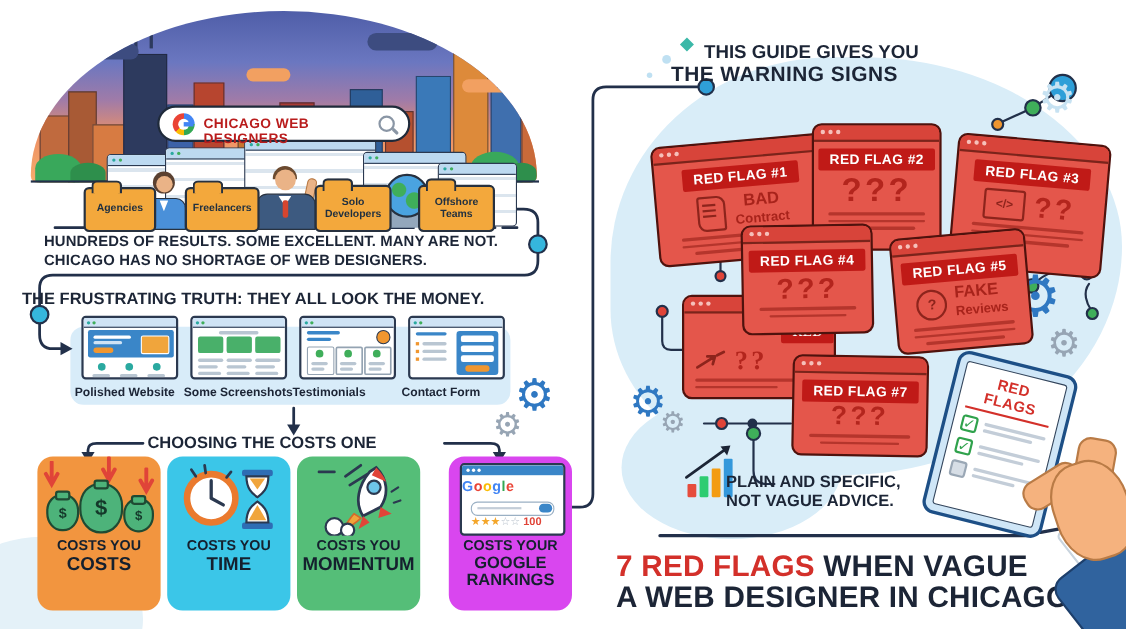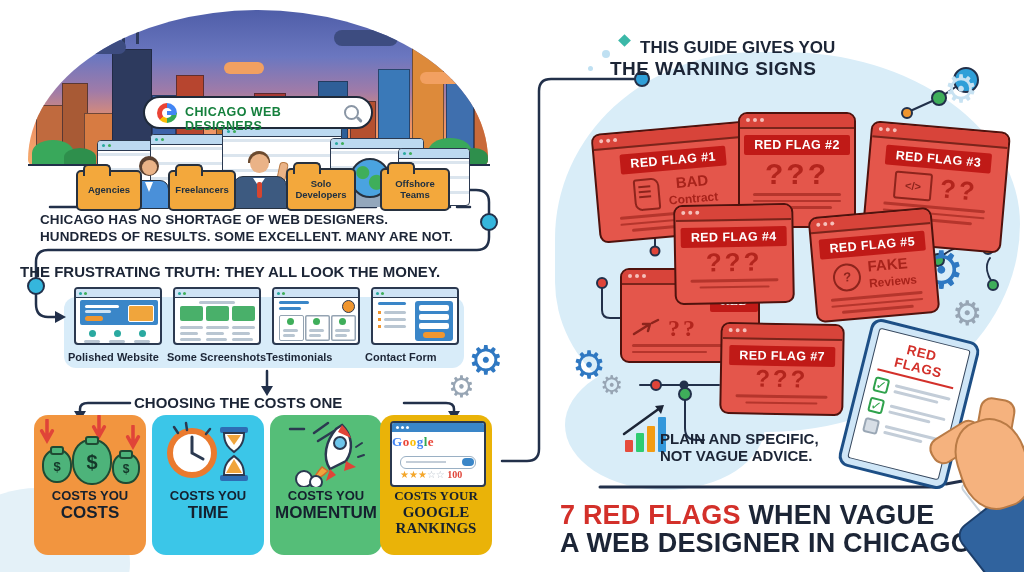--- a/index.html
+++ b/index.html
@@ -16,21 +16,21 @@
   .cloud{position:absolute;border-radius:10px;}
   .bush{position:absolute;border-radius:50% 50% 10% 10%;}
   .groundline{left:28px;top:164px;width:462px;height:0;border-top:2.5px solid #22304A;z-index:2;}
   
   .searchbar{left:143px;top:96px;width:230px;height:33px;background:#fff;border:2px solid #1F2A3A;border-radius:19px;
              display:flex;align-items:center;gap:8px;padding:0 12px;box-sizing:border-box;z-index:3;}
   .glogo{width:20px;height:20px;border-radius:50%;flex:0 0 auto;position:relative;
          background:conic-gradient(#4285F4 0 25%,#34A853 25% 50%,#FBBC05 50% 63%,#EA4335 63% 100%);}
   .glogo::before{content:"";position:absolute;inset:5px;background:#fff;border-radius:50%;}
   .glogo::after{content:"";position:absolute;right:1px;top:8px;width:9px;height:4px;background:#4285F4;}
-  .sq{flex:1;font-size:12.5px;font-weight:800;letter-spacing:.4px;color:#15803d;margin-top:12px;}
+  .sq{flex:1;font-size:12.5px;font-weight:800;letter-spacing:.4px;color:#b91c1c;margin-top:12px;}
   .mag{width:11px;height:11px;border:2.5px solid #8A96A5;border-radius:50%;position:relative;flex:0 0 auto;}
   .mag::after{content:"";position:absolute;width:7px;height:2.5px;background:#8A96A5;transform:rotate(45deg);right:-6px;bottom:-2px;border-radius:2px;}
   
   .mini-win{background:#fff;border:1.5px solid #2B3950;border-radius:4px;overflow:hidden;z-index:2;
             background-image:repeating-linear-gradient(180deg,transparent 0 12px,#dbe5ee 12px 15px);}
   .mw-h{height:9px;background:#BCD9F0;border-bottom:1.5px solid #2B3950;position:relative;}
   .mw-h::before{content:"";position:absolute;left:4px;top:3px;width:3px;height:3px;border-radius:50%;background:#2AA9A0;box-shadow:6px 0 #3FAE5A;}
   
   .folder{background:#F3A83C;border:2px solid #27313F;border-radius:5px;z-index:4;display:flex;align-items:center;justify-content:center;}
   .folder::before{content:"";position:absolute;top:-8px;left:5px;width:24px;height:10px;background:#F3A83C;
@@ -221,22 +221,22 @@
     <span>Freelancers</span>
     </div>
   <div class="abs folder" style="left:286px;top:168px;width:66px;height:39px;">
     <span>Solo Developers</span>
     </div>
   <div class="abs folder" style="left:380px;top:168px;width:66px;height:39px;">
     <span>Offshore Teams</span>
     </div>
 
   <div class="abs intro ctr b800">
+    <div>HUNDREDS OF RESULTS. SOME EXCELLENT. MANY ARE NOT.</div>
     <div>CHICAGO HAS NO SHORTAGE OF WEB DESIGNERS.</div>
-    <div>HUNDREDS OF RESULTS. SOME EXCELLENT. MANY ARE NOT.</div>
   </div>
   <div class="abs truth ctr b800">THE FRUSTRATING TRUTH: THEY ALL LOOK THE MONEY.</div>
 
   <div class="abs band"></div>
   <div class="abs mock" style="left:74px;top:287px;">
     <div class="mock-h"></div>
     <div class="abs" style="left:4px;top:11px;width:78px;height:25px;background:#3A86C8;border-radius:2px;">
       <span class="abs" style="left:5px;top:5px;width:34px;height:2.5px;background:#fff;border-radius:2px;"></span>
       <span class="abs" style="left:5px;top:10px;width:26px;height:2.5px;background:#CFE3F5;border-radius:2px;"></span>
       <span class="abs" style="left:5px;top:16px;width:18px;height:5px;background:#F0962F;border-radius:3px;"></span>
@@ -332,21 +332,21 @@
         <circle cx="56" cy="24" r="6" fill="#6DC5EA" stroke="#2B3950" stroke-width="2"></circle>
         <path d="M44 52 C38 58 34 60 28 62 C32 56 34 52 38 48 Z" fill="#F0A53C" stroke="#D46A2A" stroke-width="1.5"></path>
         <circle cx="20" cy="60" r="8" fill="#fff" stroke="#2B3950" stroke-width="2"></circle>
         <circle cx="32" cy="63" r="6" fill="#fff" stroke="#2B3950" stroke-width="2"></circle>
         <path d="M72 28 L78 24 M74 38 L80 36" stroke="#2B3950" stroke-width="2" stroke-linecap="round"></path>
       </svg>
     </div>
     <div class="t1">COSTS YOU</div>
     <div class="t2">MOMENTUM</div>
   </div>
-  <div class="abs cost" style="left:380px;background:#eab308;font-family:Liberation Serif, serif;">
+  <div class="abs cost" style="left:408px;background:#d946ef;">
     <div class="icon">
       <div class="abs" style="left:10px;top:6px;width:92px;height:62px;background:#fff;border:2px solid #2B3950;border-radius:4px;overflow:hidden;">
         <div style="height:9px;background:#3A86C8;position:relative;">
           <span class="abs" style="left:4px;top:3px;width:3px;height:3px;border-radius:50%;background:#fff;box-shadow:5px 0 #fff,10px 0 #fff;"></span>
         </div>
         <div class="ctr" style="font-size:13px;font-weight:700;margin-top:2px;letter-spacing:.5px;">
           <span style="color:#4285F4;">G</span><span style="color:#EA4335;">o</span><span style="color:#FBBC05;">o</span><span style="color:#4285F4;">g</span><span style="color:#34A853;">l</span><span style="color:#EA4335;">e</span>
         </div>
         <div class="abs" style="left:8px;top:33px;width:74px;height:11px;border:1.5px solid #9AB0C4;border-radius:6px;">
           <span class="abs" style="right:1px;top:1px;width:12px;height:8px;background:#3A86C8;border-radius:4px;"></span>

